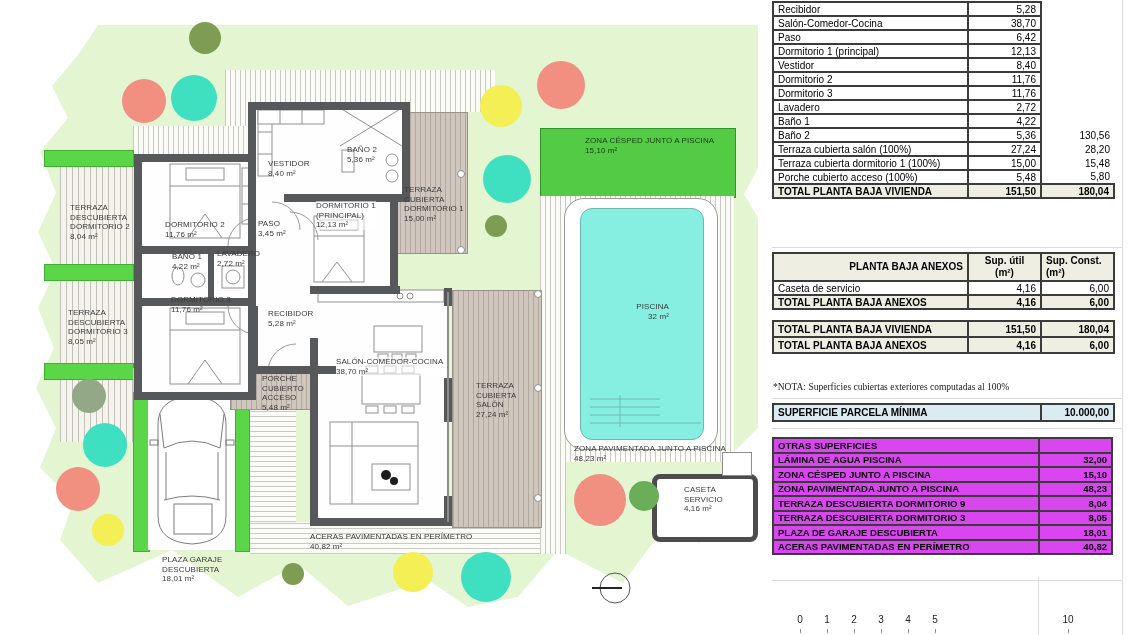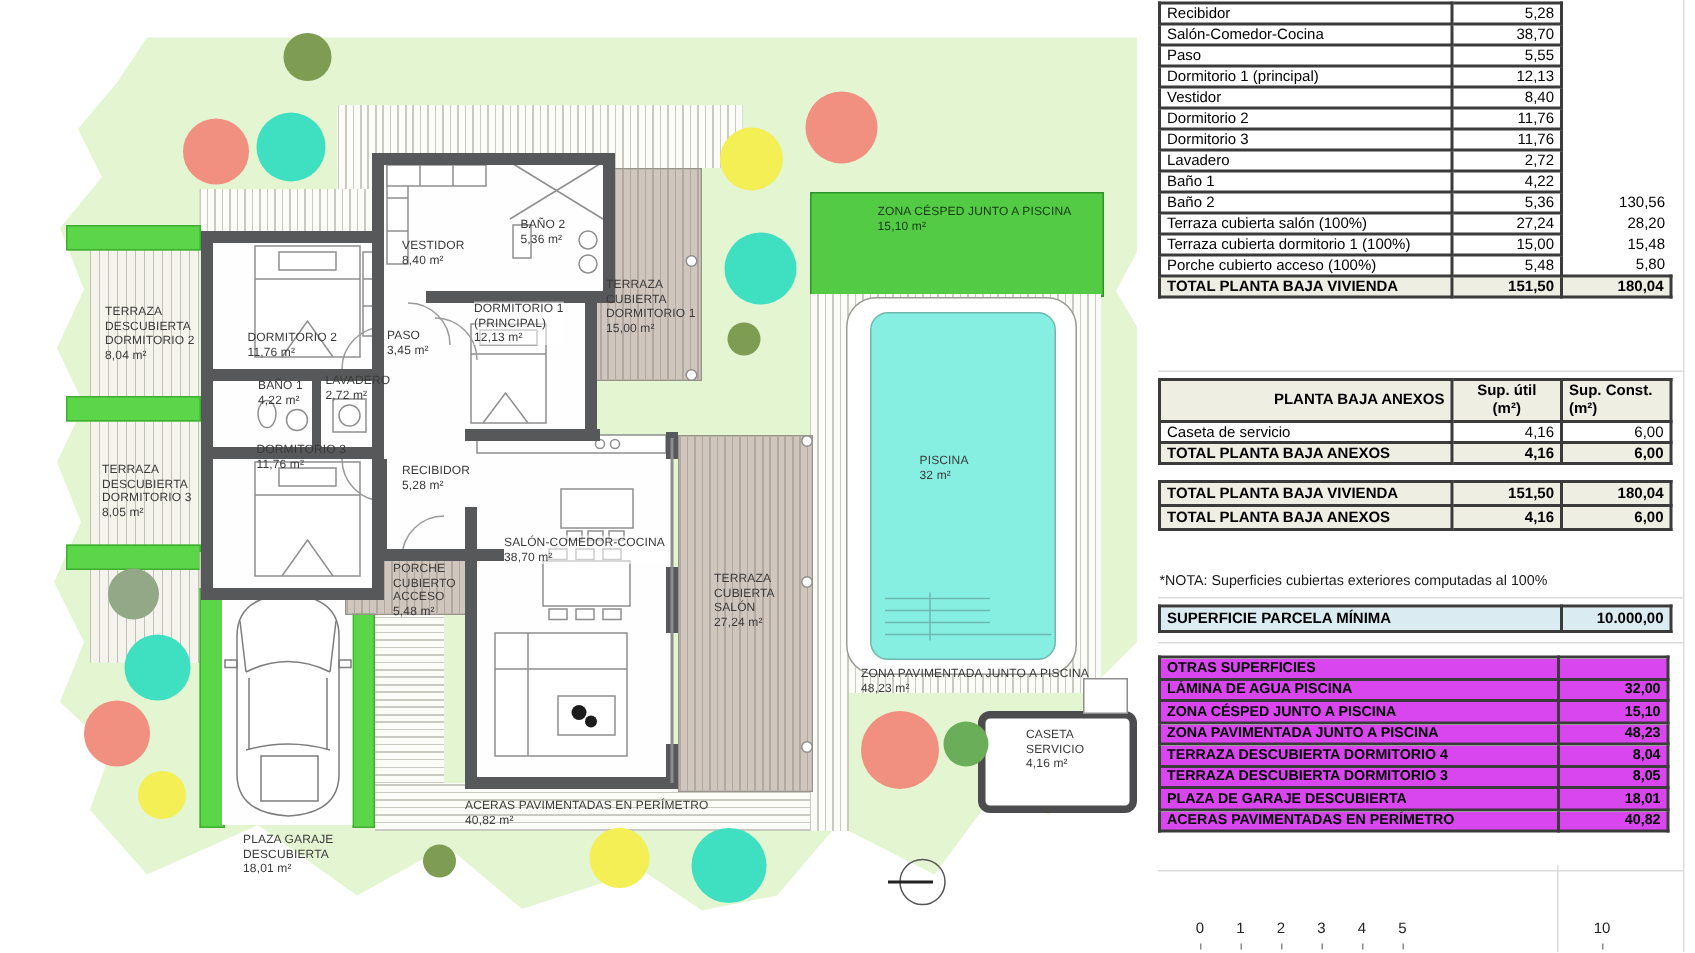--- a/index.html
+++ b/index.html
@@ -27,21 +27,21 @@
   .tb td.nm2{width:258px;text-align:left;}
   .tb td.nm3{width:256px;text-align:left;}
   .tb td.num{width:63px;text-align:right;}
   .tb td.free{border:none;background:transparent;text-align:right;width:63px;}
   .tb tr.total td{background:#efeee2;font-weight:bold;}
   .tb tr.blue td{background:#daebf1;font-weight:bold;}
   .tb tr.hdr td{background:#efeee2;font-weight:bold;text-align:center;white-space:pre-line;
                 height:26px;line-height:1.2;}
   .tb tr.hdr td.nm{text-align:right;}
   .tb.otras td{background:#d946ef;font-weight:bold;height:12.5px;font-size:9.5px;}
-  .nota{position:absolute;font-size:9.5px;color:#1a1a1a;}
+  .nota{position:absolute;font-size:9.5px;color:#1a1a1a;font-family:Liberation Serif, serif;}
   .gl{position:absolute;background:#dcdcdc;}
   .sbnum{position:absolute;font-size:10px;color:#222;width:16px;text-align:center;}
   .sbtick{position:absolute;width:1px;height:4px;background:#8a8a8a;}
 </style>
 </head>
 <body>
 
 <div class="sheet">
 
   <svg class="abs" style="left:0;top:0;" width="775" height="635" viewBox="0 0 775 635">
@@ -256,21 +256,21 @@
   <div class="pl" style="left:476px;top:381px;">TERRAZA
 CUBIERTA
 SALÓN
 27,24 m²</div>
   <div class="pl" style="left:404px;top:185px;">TERRAZA
 CUBIERTA
 DORMITORIO 1
 15,00 m²</div>
   <div class="pl" style="left:585px;top:136px;color:#153b12;">ZONA CÉSPED JUNTO A PISCINA
 15,10 m²</div>
-  <div class="pl" style="left:613px;top:302px;width:56px;text-align:left;">PISCINA
+  <div class="pl" style="left:613px;top:302px;width:56px;text-align:right;">PISCINA
 32 m²</div>
   <div class="pl" style="left:574px;top:444px;">ZONA PAVIMENTADA JUNTO A PISCINA
 48,23 m²</div>
   <div class="pl" style="left:684px;top:485px;">CASETA
 SERVICIO
 4,16 m²</div>
   <div class="pl" style="left:310px;top:532px;">ACERAS PAVIMENTADAS EN PERÍMETRO
 40,82 m²</div>
   <div class="pl" style="left:162px;top:555px;">PLAZA GARAJE
 DESCUBIERTA
@@ -290,21 +290,21 @@
           <td class="num">5,28</td>
           <td class="free"></td>
         </tr>
       <tr>
           <td class="nm">Salón-Comedor-Cocina</td>
           <td class="num">38,70</td>
           <td class="free"></td>
         </tr>
       <tr>
           <td class="nm">Paso</td>
-          <td class="num">5,55</td>
+          <td class="num">6,42</td>
           <td class="free"></td>
         </tr>
       <tr>
           <td class="nm">Dormitorio 1 (principal)</td>
           <td class="num">12,13</td>
           <td class="free"></td>
         </tr>
       <tr>
           <td class="nm">Vestidor</td>
           <td class="num">8,40</td>
@@ -418,21 +418,21 @@
         </tr>
       <tr>
           <td class="nm3">ZONA CÉSPED JUNTO A PISCINA</td>
           <td class="num">15,10</td>
         </tr>
       <tr>
           <td class="nm3">ZONA PAVIMENTADA JUNTO A PISCINA</td>
           <td class="num">48,23</td>
         </tr>
       <tr>
-          <td class="nm3">TERRAZA DESCUBIERTA DORMITORIO 4</td>
+          <td class="nm3">TERRAZA DESCUBIERTA DORMITORIO 9</td>
           <td class="num">8,04</td>
         </tr>
       <tr>
           <td class="nm3">TERRAZA DESCUBIERTA DORMITORIO 3</td>
           <td class="num">8,05</td>
         </tr>
       <tr>
           <td class="nm3">PLAZA DE GARAJE DESCUBIERTA</td>
           <td class="num">18,01</td>
         </tr>

